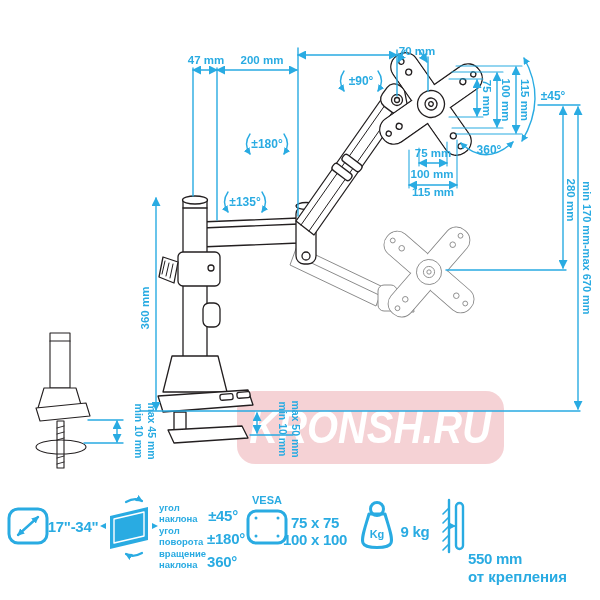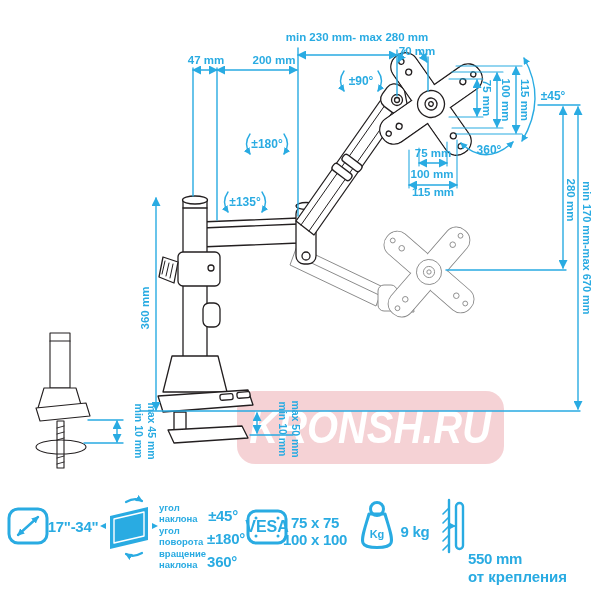--- a/index.html
+++ b/index.html
@@ -195,24 +195,23 @@
     <g stroke-width="2.4">
       <line x1="449" y1="500" x2="449" y2="552"></line>
       <path d="M449 508 L443 514 M449 517 L443 523 M449 526 L443 532 M449 535 L443 541 M449 544 L443 550" stroke-width="1.6"></path>
       <rect x="456" y="503" width="7" height="46" rx="3.5"></rect>
       <line x1="450" y1="526" x2="455" y2="526" stroke-width="1.6" marker-end="url(#ae2)"></line>
     </g>
   </g>
 </svg>
 
 <div class="labels">
-  <span class="lbl" style="left:357px;top:38px">min 230 mm- max 280 mm</span>
   <span class="lbl" style="left:417px;top:52px">70 mm</span>
   <span class="lbl" style="left:206px;top:61px">47 mm</span>
-  <span class="lbl" style="left:274px;top:61px">200 mm</span>
+  <span class="lbl" style="left:262px;top:61px">200 mm</span>
   <span class="lbl fs12" style="left:361px;top:81px">±90°</span>
   <span class="lbl fs12" style="left:267px;top:144px">±180°</span>
   <span class="lbl fs12" style="left:245px;top:202px">±135°</span>
   <span class="lbl r90" style="left:486px;top:98px">75 mm</span>
   <span class="lbl r90" style="left:505px;top:100px">100 mm</span>
   <span class="lbl r90" style="left:524px;top:100px">115 mm</span>
   <span class="lbl fs12" style="left:553px;top:96px">±45°</span>
   <span class="lbl fs12" style="left:489px;top:150px">360°</span>
   <span class="lbl" style="left:433px;top:154px">75 mm</span>
   <span class="lbl" style="left:432px;top:175px">100 mm</span>
@@ -225,20 +224,20 @@
   <span class="lbl r90 fs10" style="left:139px;top:431px">min 10 mm</span>
   <span class="lbl r90 fs10" style="left:152px;top:431px">max 45 mm</span>
 
   <span class="lbl big" style="left:73px;top:526px">17"-34"</span>
   <div class="mv-label" style="top:503px">угол наклона</div>
   <div class="mv-label" style="top:526px">угол поворота</div>
   <div class="mv-label" style="top:549px">вращение наклона</div>
   <span class="lbl big" style="left:223px;top:515px">±45°</span>
   <span class="lbl big" style="left:226px;top:538px">±180°</span>
   <span class="lbl big" style="left:222px;top:561px">360°</span>
-  <span class="lbl" style="left:267px;top:527px;font-size:16px">VESA</span>
+  <span class="lbl" style="left:267px;top:500px;font-size:11px">VESA</span>
   <span class="lbl big" style="left:315px;top:522px">75 x 75</span>
   <span class="lbl big" style="left:315px;top:539px">100 x 100</span>
   <span class="lbl" style="left:377px;top:534px;font-size:11px">Kg</span>
   <span class="lbl big" style="left:415px;top:531px">9 kg</span>
   <span class="lbl big tl" style="left:468px;top:519px;transform:none">550 mm</span>
   <span class="lbl tl" style="left:468px;top:537px;font-size:15px;transform:none">от крепления</span>
 </div>
 
 </body></html>

